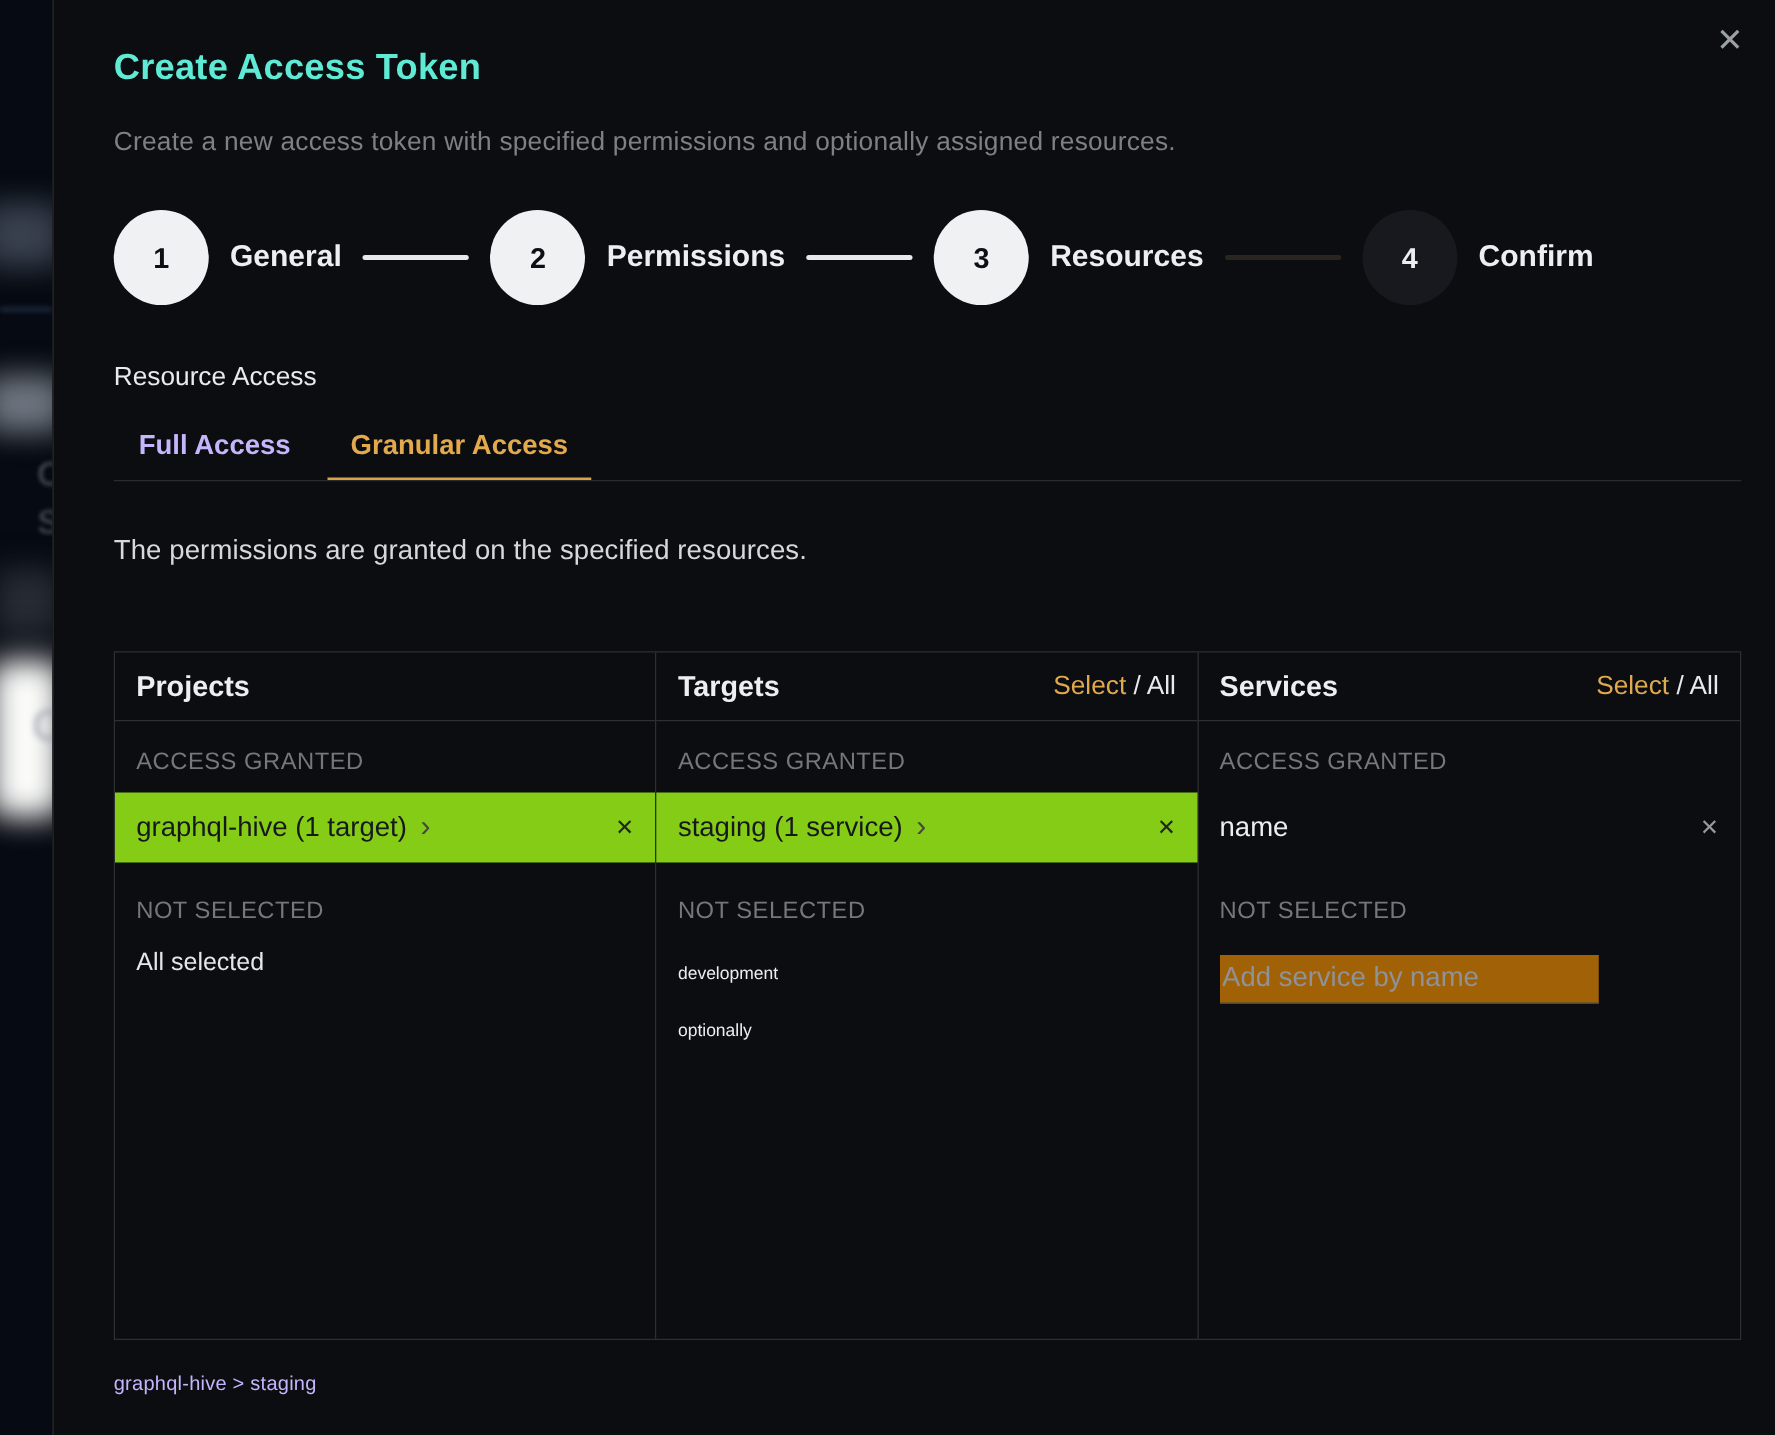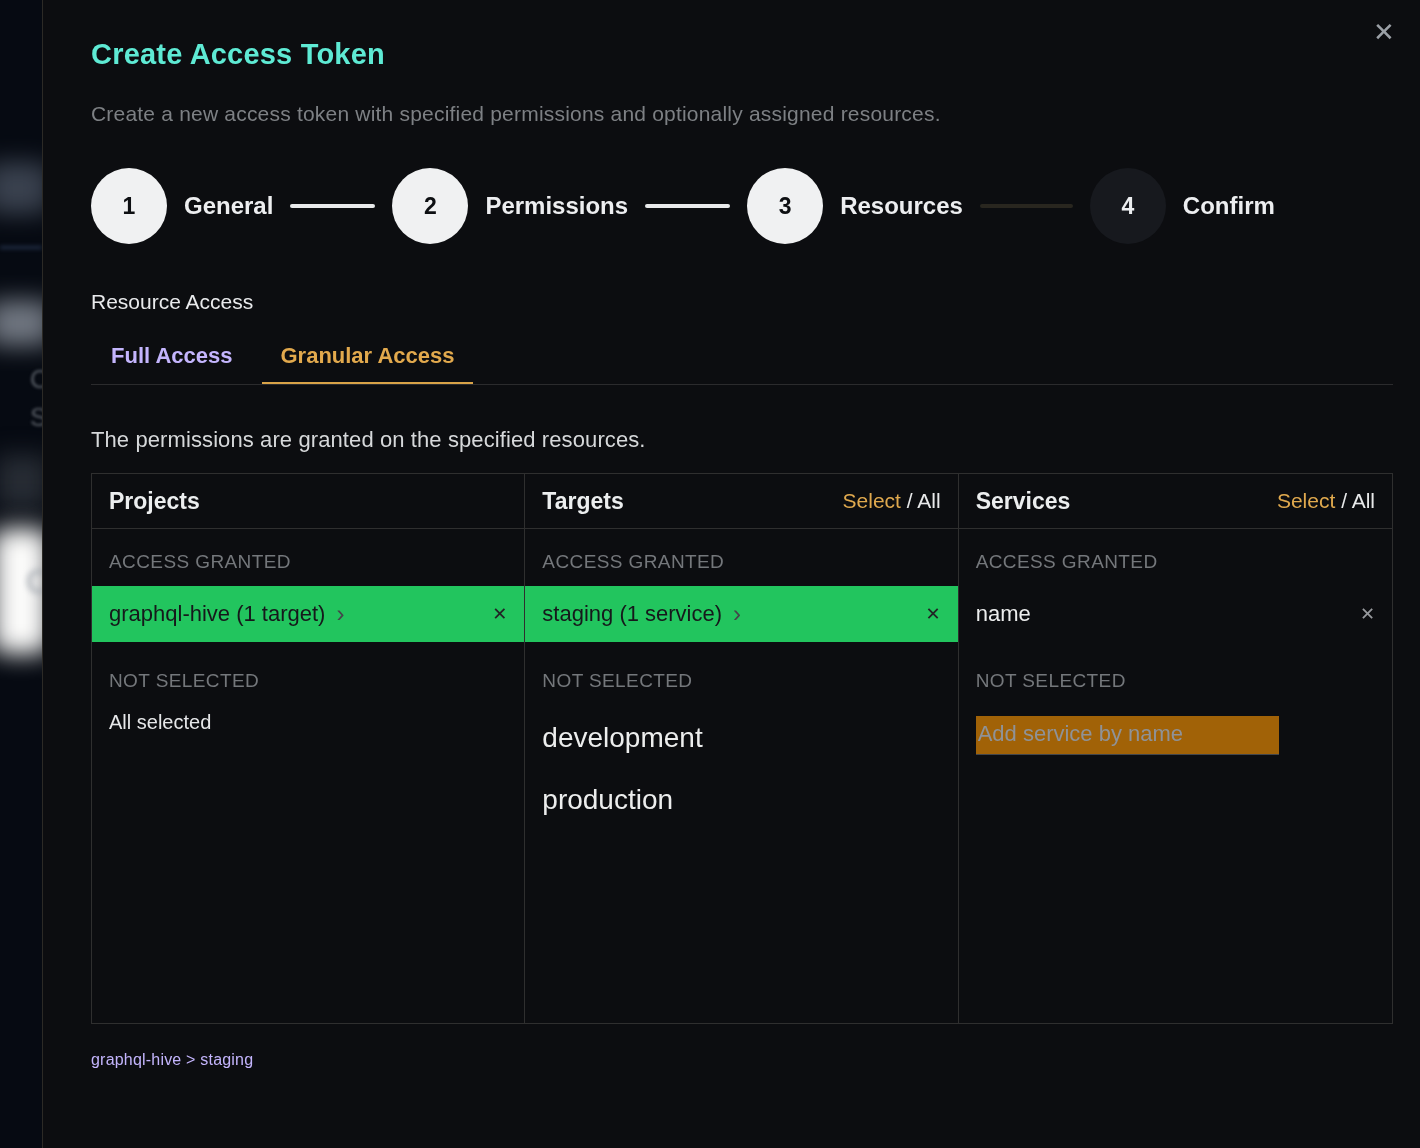--- a/index.html
+++ b/index.html
@@ -57,51 +57,51 @@
   
   .section-heading { margin-top: 46px; font-size: 21px; font-weight: 500; color: #e9eaec; }
   .tabs { margin-top: 29px; width: 1302px; border-bottom: 1px solid #2b2b2d; display: flex; align-items: flex-end; }
   .tab { font-size: 22px; font-weight: 600; padding-bottom: 15px; cursor: pointer; }
   .tab-full { color: #c4b5fd; margin-left: 20px; }
   .tab-granular { margin-left: 30px; padding: 0 18px 13px 18px; color: #e2a94d; border-bottom: 2px solid #d9a348; }
   .tab-note { margin-top: 42px; font-size: 22px; color: #d6d8da; letter-spacing: .1px; }
 
   
   .res-table {
-    margin-top: 20px; width: 1302px; height: 551px;
+    margin-top: 68px; width: 1302px; height: 551px;
     border: 1px solid #2f2f2f; display: grid; grid-template-columns: 1fr 1fr 1fr;
   }
   .res-col { border-right: 1px solid #2f2f2f; display: flex; flex-direction: column; }
   .res-col:last-child { border-right: none; }
   .col-header {
     height: 55px; flex: none; border-bottom: 1px solid #2f2f2f;
     display: flex; align-items: center; justify-content: space-between; padding: 0 17px;
   }
   .col-title { font-size: 23px; font-weight: 700; color: #eceeef; }
   .select-all { font-size: 21px; color: #e8e9ea; white-space: nowrap; }
   .select-all .lnk { color: #e0a94e; cursor: pointer; }
   .col-body { position: relative; flex: 1; }
   .cat-label {
     margin: 22px 17px 0; font-size: 19px; color: #74777b; letter-spacing: .4px;
   }
   .row-selected {
-    margin-top: 13px; height: 56px; background: #22c55e;
+    margin-top: 13px; height: 56px; background: #84cc16;
     display: flex; align-items: center; padding: 0 17px; cursor: pointer;
   }
   .row-selected .lbl { font-size: 22px; color: #16181b; }
   .row-selected .chev { margin-left: 11px; font-size: 24px; color: #44464a; line-height: 1; }
   .row-x { margin-left: auto; font-size: 18px; color: #222426; cursor: pointer; }
   .row-plain {
     margin-top: 13px; height: 56px; display: flex; align-items: center; padding: 0 17px;
   }
   .row-plain .lbl { font-size: 22px; color: #eceded; }
   .row-plain .row-x { color: #97999d; }
   .ns-label { margin-top: 28px; }
   .empty-note { margin: 19px 17px 0; font-size: 20px; color: #e6e7e9; }
-  .option-item { margin: 0 17px; padding-top: 30px; font-size: 28px; color: #eceded; cursor: pointer; }
+  .option-item { margin: 0 17px; padding-top: 30px; font-size: 14px; color: #eceded; cursor: pointer; }
   .svc-input {
     margin: 24px 0 0 17px; width: 303px; height: 39px;
     background: #a16207; border: none; border-bottom: 1px solid #43464b;
     color: #d7d9db; font-size: 22px; font-family: "Liberation Sans", sans-serif;
     padding: 0 4px 2px 2px; outline: none;
   }
   .svc-input::placeholder { color: #8f9297; }
 
   .breadcrumb { margin-top: 27px; font-size: 16px; color: #c4b5fd; letter-spacing: .2px; }
 </style>
@@ -183,21 +183,21 @@
       </div>
       <div class="col-body">
         <div class="cat-label">ACCESS GRANTED</div>
         <div class="row-selected">
           <span class="lbl">staging (1 service)</span>
           <span class="chev">›</span>
           <span class="row-x">✕</span>
         </div>
         <div class="cat-label ns-label">NOT SELECTED</div>
         <div class="option-item">development</div>
-        <div class="option-item">production</div>
+        <div class="option-item">optionally</div>
       </div>
     </div>
 
     <div class="res-col">
       <div class="col-header">
         <div class="col-title">Services</div>
         <div class="select-all"><span class="lnk">Select</span><span> / </span><span class="all">All</span></div>
       </div>
       <div class="col-body">
         <div class="cat-label">ACCESS GRANTED</div>

